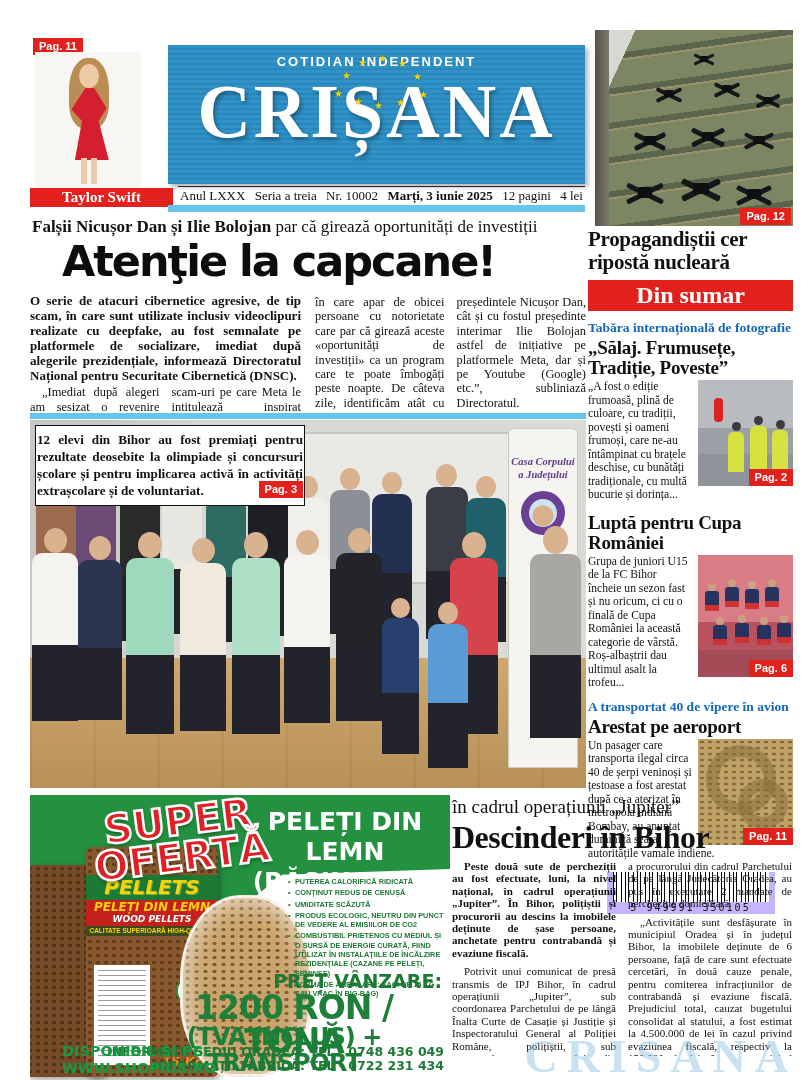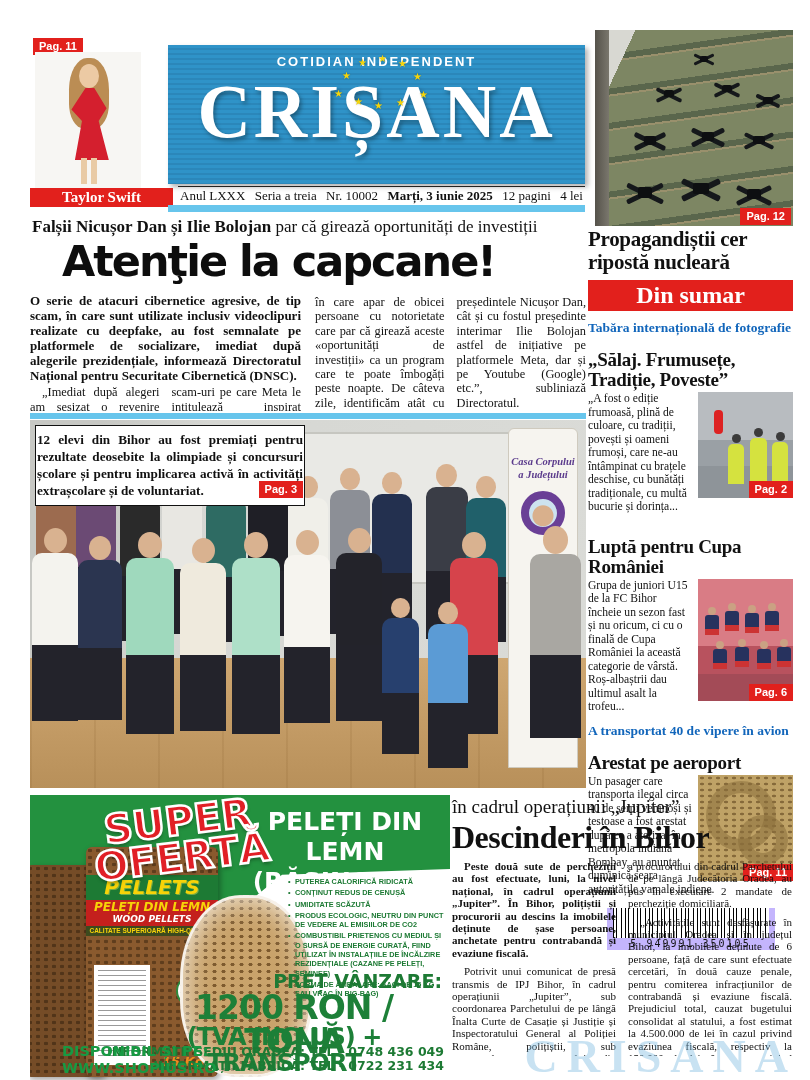--- a/index.html
+++ b/index.html
@@ -83,21 +83,21 @@
                  padding:5px 1px 6px; font:bold 13.2px/17px "Liberation Serif",serif; text-align:justify; }
   #caption-badge { position:static; display:inline-block; float:right; margin-top:-1px; }
 
   
   #sidebar { position:absolute; left:588px; top:228px; width:205px; }
   #sb-headline { font:bold 21px/23px "Liberation Serif",serif; letter-spacing:-.3px; }
   #din-sumar { margin-top:6px; background:#e2201c; color:#fff; text-align:center;
                font:bold 24px/30px "Liberation Serif",serif; height:31px; }
   .sb-item { margin-top:9px; overflow:hidden; }
   .sb-kicker { font:bold 13.5px/16px "Liberation Serif",serif; color:#1266bb; }
-  .sb-title { font:bold 19px/20px "Liberation Serif",serif; letter-spacing:-.3px; margin-top:14px; }
+  .sb-title { font:bold 19px/20px "Liberation Serif",serif; letter-spacing:-.3px; margin-top:2px; }
   .sb-body { font:11.6px/13.5px "Liberation Serif",serif; margin-top:2px; }
   .sb-photo { float:right; position:relative; width:95px; margin:2px 0 2px 6px; }
   .sb-photo .badge { left:auto; right:0; bottom:0; top:auto; }
   #ph-camp { height:106px; background:linear-gradient(#b8bcc0 0 45%,#9aa0a5 45% 70%,#8e9499 70%); }
   .vest { position:absolute; border-radius:5px 5px 0 0; background:#d5e23f; }
   .vest::before { content:''; display:block; width:9px; height:9px; border-radius:50%; background:#3b3b3b; margin:-10px auto 0; }
   #ph-red-fig { position:absolute; left:16px; top:18px; width:9px; height:24px; background:#d22; border-radius:4px; }
   #ph-foot { height:122px; background:linear-gradient(#d97c85 0 55%,#b8525e 55% 78%,#a34b57 78%); }
   .player { position:absolute; width:15px; }
   .player::before { content:''; display:block; width:8px; height:8px; border-radius:50%; background:#caa183; margin:0 auto; }

